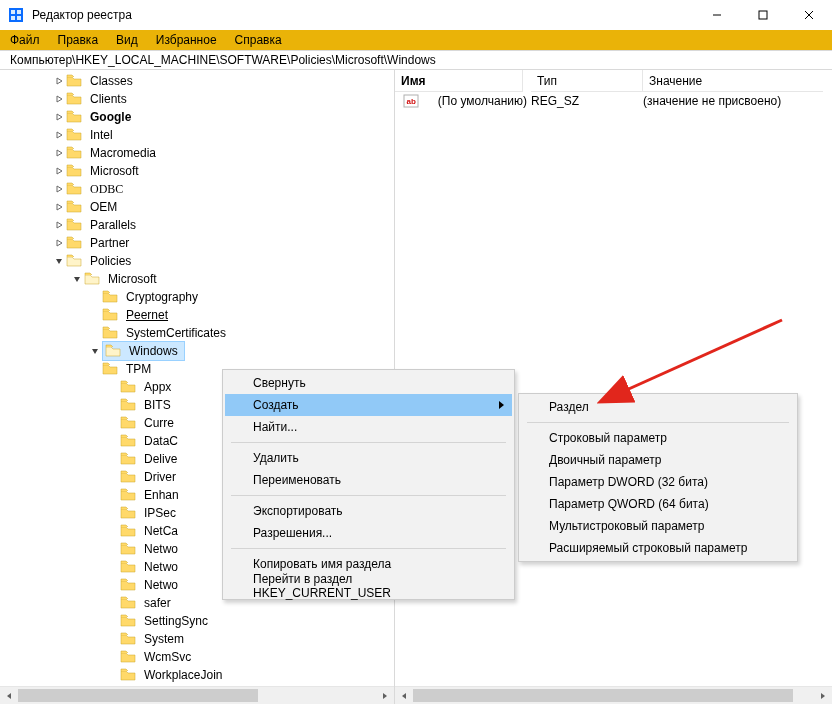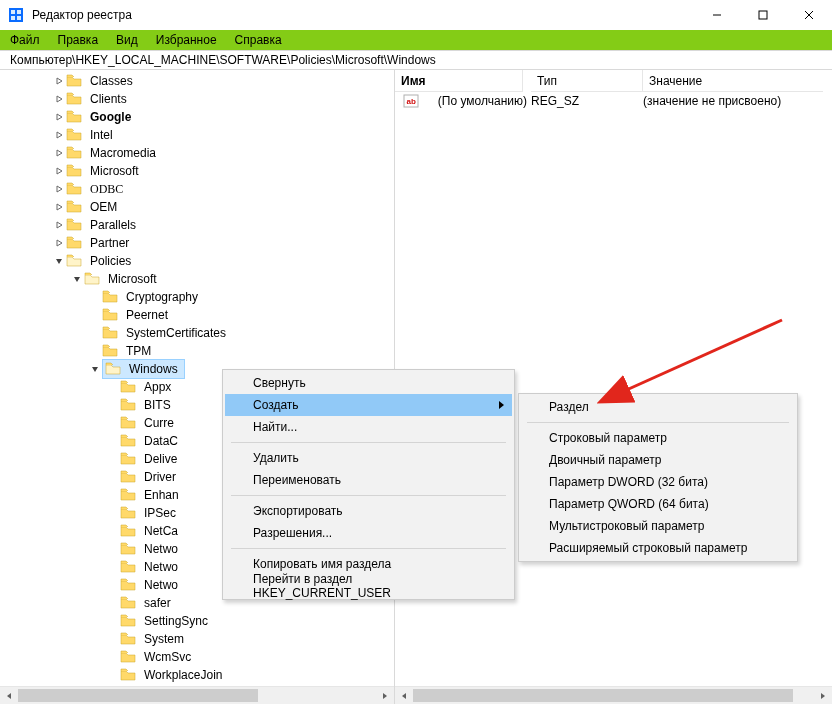--- a/index.html
+++ b/index.html
@@ -52,21 +52,21 @@
   .win-controls { display: flex; height: 30px; }
   .win-btn {
     width: 46px; height: 30px;
     display: flex; align-items: center; justify-content: center;
   }
   .menubar {
     height: 20px;
     display: flex; align-items: center;
     gap: 14px;
     padding: 0 8px;
-    background: #84cc16;
+    background: #eab308;
   }
   .menubar .menu-item { padding: 2px 2px; }
   .address-bar {
     height: 20px;
     border-top: 1px solid var(--border);
     border-bottom: 1px solid var(--border);
     padding: 0 10px;
     display: flex; align-items: center;
     font-size: 12px;
   }
@@ -442,70 +442,70 @@
               <span class="label-wrap">
                 <span class="folder-ico">
                   <svg width="16" height="14" viewBox="0 0 16 14">
     <path d="M1 3 L6 3 L8 5 L15 5 L15 12 L1 12 Z" fill="var(--folder-fill)" stroke="var(--folder-shadow)" stroke-width="0.5"></path>
     <path d="M1 3 L1 1 L6 1 L8 3" fill="var(--folder-fill)" stroke="var(--folder-shadow)" stroke-width="0.5"></path>
   </svg>
                 </span>
                 <span class="label">Cryptography</span>
               </span>
             </div>
+            <div class="row" style="padding-left: 86px; text-decoration: underline;">
+              <span class="caret"></span>
+              <span class="label-wrap">
+                <span class="folder-ico">
+                  <svg width="16" height="14" viewBox="0 0 16 14">
+    <path d="M1 3 L6 3 L8 5 L15 5 L15 12 L1 12 Z" fill="var(--folder-fill)" stroke="var(--folder-shadow)" stroke-width="0.5"></path>
+    <path d="M1 3 L1 1 L6 1 L8 3" fill="var(--folder-fill)" stroke="var(--folder-shadow)" stroke-width="0.5"></path>
+  </svg>
+                </span>
+                <span class="label">Peernet</span>
+              </span>
+            </div>
             <div class="row" style="padding-left: 86px;">
               <span class="caret"></span>
               <span class="label-wrap">
                 <span class="folder-ico">
                   <svg width="16" height="14" viewBox="0 0 16 14">
     <path d="M1 3 L6 3 L8 5 L15 5 L15 12 L1 12 Z" fill="var(--folder-fill)" stroke="var(--folder-shadow)" stroke-width="0.5"></path>
     <path d="M1 3 L1 1 L6 1 L8 3" fill="var(--folder-fill)" stroke="var(--folder-shadow)" stroke-width="0.5"></path>
   </svg>
                 </span>
-                <span class="label">Peernet</span>
+                <span class="label">SystemCertificates</span>
+              </span>
+            </div>
+            <div class="row selected" style="padding-left: 86px;">
+              <span class="caret">
+                <svg width="10" height="10" viewBox="0 0 10 10">
+                  <polygon points="2,3 8,3 5,8" fill="#404040"></polygon>
+                </svg>
+              </span>
+              <span class="label-wrap">
+                <span class="folder-ico">
+                  <svg width="16" height="14" viewBox="0 0 16 14">
+    <path d="M1 3 L6 3 L8 5 L15 5 L15 12 L1 12 Z" fill="#fff4c9" stroke="var(--folder-shadow)" stroke-width="0.5"></path>
+    <path d="M1 3 L1 1 L6 1 L8 3" fill="var(--folder-fill)" stroke="var(--folder-shadow)" stroke-width="0.5"></path>
+  </svg>
+                </span>
+                <span class="label">Windows</span>
               </span>
             </div>
             <div class="row" style="padding-left: 86px;">
               <span class="caret"></span>
               <span class="label-wrap">
                 <span class="folder-ico">
                   <svg width="16" height="14" viewBox="0 0 16 14">
     <path d="M1 3 L6 3 L8 5 L15 5 L15 12 L1 12 Z" fill="var(--folder-fill)" stroke="var(--folder-shadow)" stroke-width="0.5"></path>
     <path d="M1 3 L1 1 L6 1 L8 3" fill="var(--folder-fill)" stroke="var(--folder-shadow)" stroke-width="0.5"></path>
   </svg>
                 </span>
-                <span class="label">SystemCertificates</span>
-              </span>
-            </div>
-            <div class="row" style="padding-left: 86px;">
-              <span class="caret"></span>
-              <span class="label-wrap">
-                <span class="folder-ico">
-                  <svg width="16" height="14" viewBox="0 0 16 14">
-    <path d="M1 3 L6 3 L8 5 L15 5 L15 12 L1 12 Z" fill="var(--folder-fill)" stroke="var(--folder-shadow)" stroke-width="0.5"></path>
-    <path d="M1 3 L1 1 L6 1 L8 3" fill="var(--folder-fill)" stroke="var(--folder-shadow)" stroke-width="0.5"></path>
-  </svg>
-                </span>
                 <span class="label">TPM</span>
-              </span>
-            </div>
-            <div class="row selected" style="padding-left: 86px;">
-              <span class="caret">
-                <svg width="10" height="10" viewBox="0 0 10 10">
-                  <polygon points="2,3 8,3 5,8" fill="#404040"></polygon>
-                </svg>
-              </span>
-              <span class="label-wrap">
-                <span class="folder-ico">
-                  <svg width="16" height="14" viewBox="0 0 16 14">
-    <path d="M1 3 L6 3 L8 5 L15 5 L15 12 L1 12 Z" fill="#fff4c9" stroke="var(--folder-shadow)" stroke-width="0.5"></path>
-    <path d="M1 3 L1 1 L6 1 L8 3" fill="var(--folder-fill)" stroke="var(--folder-shadow)" stroke-width="0.5"></path>
-  </svg>
-                </span>
-                <span class="label">Windows</span>
               </span>
             </div>
             <div class="row" style="padding-left: 104px;">
               <span class="caret"></span>
               <span class="label-wrap">
                 <span class="folder-ico">
                   <svg width="16" height="14" viewBox="0 0 16 14">
     <path d="M1 3 L6 3 L8 5 L15 5 L15 12 L1 12 Z" fill="var(--folder-fill)" stroke="var(--folder-shadow)" stroke-width="0.5"></path>
     <path d="M1 3 L1 1 L6 1 L8 3" fill="var(--folder-fill)" stroke="var(--folder-shadow)" stroke-width="0.5"></path>
   </svg>

